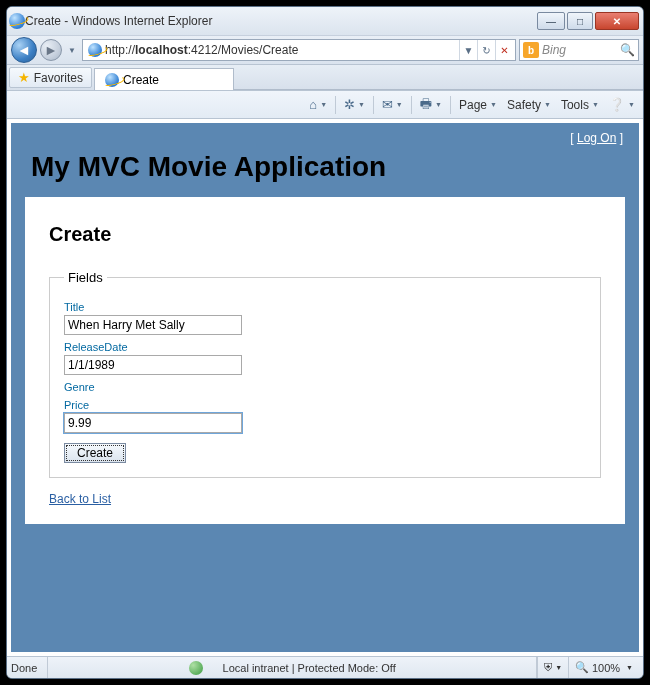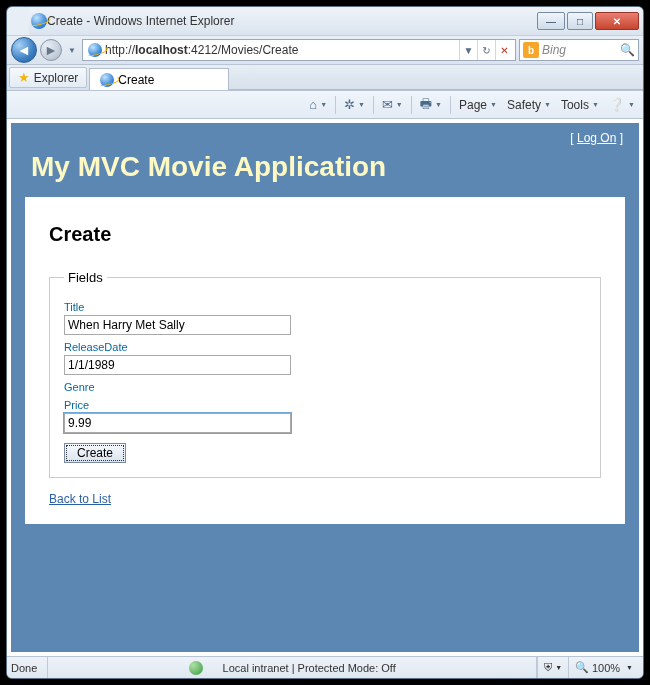--- a/index.html
+++ b/index.html
@@ -33,21 +33,20 @@
     flex-direction: column;
     overflow: hidden;
   }
   
   .title-bar {
     height: 28px;
     display: flex;
     align-items: center;
     padding: 0 4px 0 2px;
     background: linear-gradient(#eef3f9, #dbe4ee);
-    margin-left: 22px;
   }
   .title-text { flex: 1; font-size: 12px; color: #333; }
   .win-controls { display: flex; gap: 2px; }
   .win-btn {
     width: 28px; height: 18px;
     border: 1px solid #7a8aa0;
     border-radius: 2px;
     background: linear-gradient(#f0f5fb,#cfdbea);
     display: flex; align-items: center; justify-content: center;
     font-size: 10px; color: #2c3e50;
@@ -168,21 +167,21 @@
     padding:0;
     min-height:100%;
   }
   .page-header {
     padding:8px 16px 0 16px;
     text-align:right;
   }
   .logon { color:#fff;font-size:12px; }
   .logon a { color:#fff;margin-top:9px; }
   .app-title {
-    color:#fef9c3;
+    color:#000000;
     font-size:28px;
     font-weight:bold;
     padding:6px 20px 14px 20px;
   }
   .nav-tabs {
     display:flex;
     justify-content:flex-end;
     gap:6px;
     padding:0 16px;
     position:relative;
@@ -205,21 +204,21 @@
     font-size:20px;font-weight:bold;margin:6px 0 24px 0;
   }
   fieldset {
     border:1px solid #ccc;
     padding:10px 14px 14px 14px;
     margin:0 0 14px 0;
   }
   legend { font-weight:normal;font-size:13px;padding:0 4px; }
   .field-label { color:#0369a1;font-size:11px;margin:6px 0 2px 0; }
   .text-input {
-    width:227px;height:20px;
+    width:178px;height:20px;
     border:1px solid #a9a9a9;
     font-size:12px;padding:1px 3px;
     background:#fff;
   }
   .text-input.focused { outline:1px solid #6fa6da; }
   .submit-btn {
     margin-top:10px;
     padding:2px 12px;
     border:1px solid #7a8aa0;
     background:linear-gradient(#f5f9fd,#dbe4ee);
@@ -286,21 +285,21 @@
       <div class="search-box">
         <span class="bing-icon">b</span>
         <span class="search-text">Bing</span>
         <span class="search-mag">🔍</span>
       </div>
     </div>
 
     <div class="fav-row">
       <div class="fav-btn">
         <span class="star">★</span>
-        <span>Explorer</span>
+        <span>Favorites</span>
       </div>
       <div class="tab">
         <span class="ie-logo" style="width:14px;height:14px;"></span>
         <span>Create</span>
       </div>
       <div class="tab-spacer"></div>
     </div>
 
     <div class="cmd-bar">
       <div class="cmd-item">

